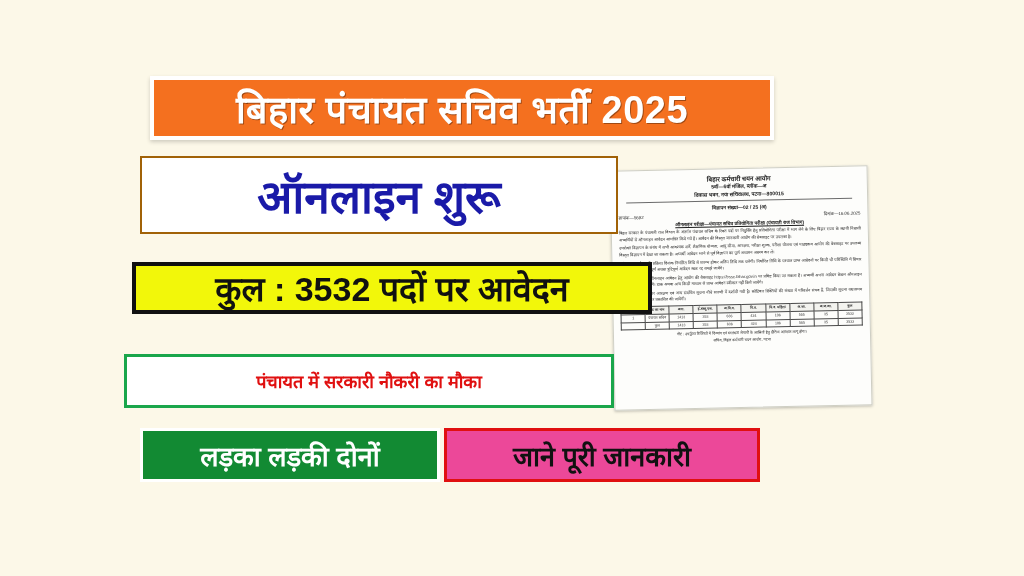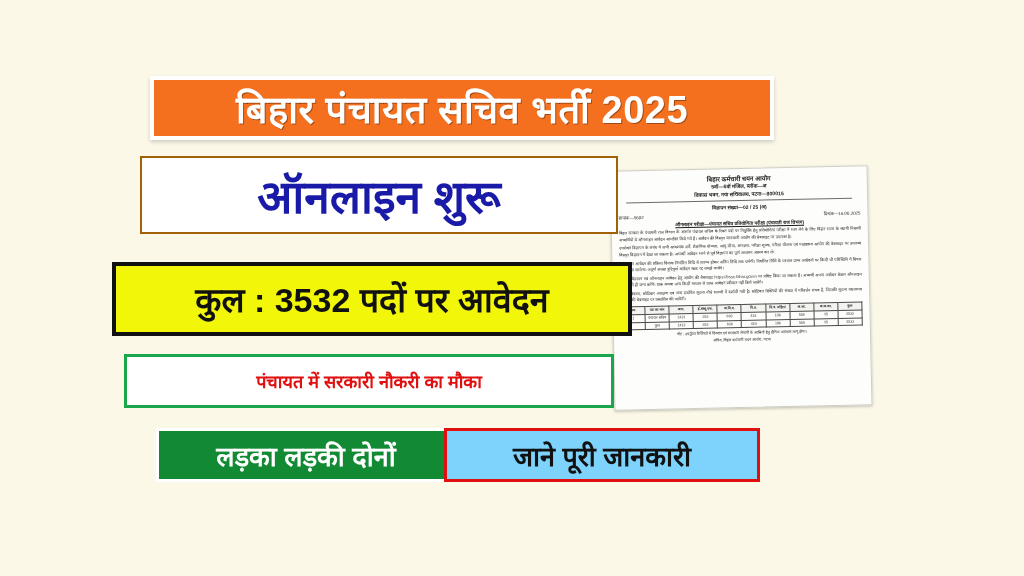--- a/index.html
+++ b/index.html
@@ -135,58 +135,58 @@
     top: 156px;
     width: 478px;
     height: 78px;
     background: #ffffff;
     color: #1a1aa8;
     font-size: 46px;
     border: 2px solid #a16207;
   }
 
   .b-total {
-    left: 112px;
+    left: 132px;
     top: 262px;
     width: 520px;
-    height: 74px;
+    height: 52px;
     background: #f2f70a;
     border: 4px solid #111111;
     color: #111111;
     font-size: 34px;
   }
 
   .b-govt {
     left: 124px;
     top: 354px;
     width: 490px;
     height: 54px;
     background: #ffffff;
     border: 3px solid #1aa64b;
     color: #e01010;
     font-size: 18px;
   }
 
   .b-both {
-    left: 156px;
+    left: 140px;
     top: 428px;
     width: 300px;
     height: 54px;
     background: #128a33;
     border: 3px solid #ffffff;
     color: #ffffff;
     font-size: 27px;
   }
 
   .b-know {
     left: 444px;
     top: 428px;
     width: 316px;
     height: 54px;
-    background: #7dd3fc;
+    background: #ec4899;
     border: 3px solid #e01010;
     color: #111111;
     font-size: 27px;
   }
 </style>
 </head>
 <body>
 
 <div id="thumb">
 

